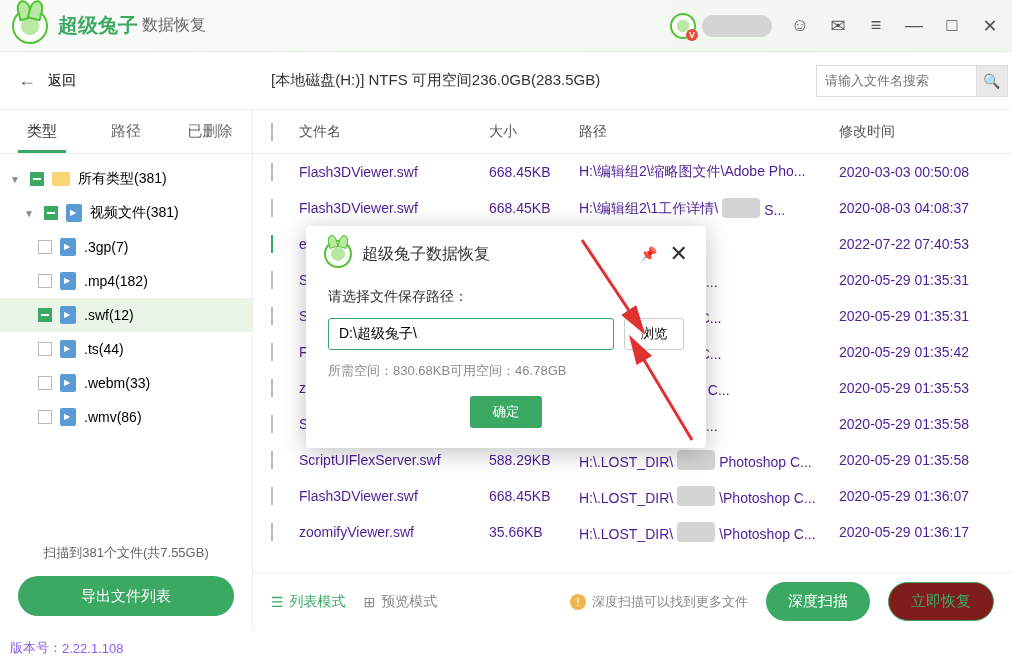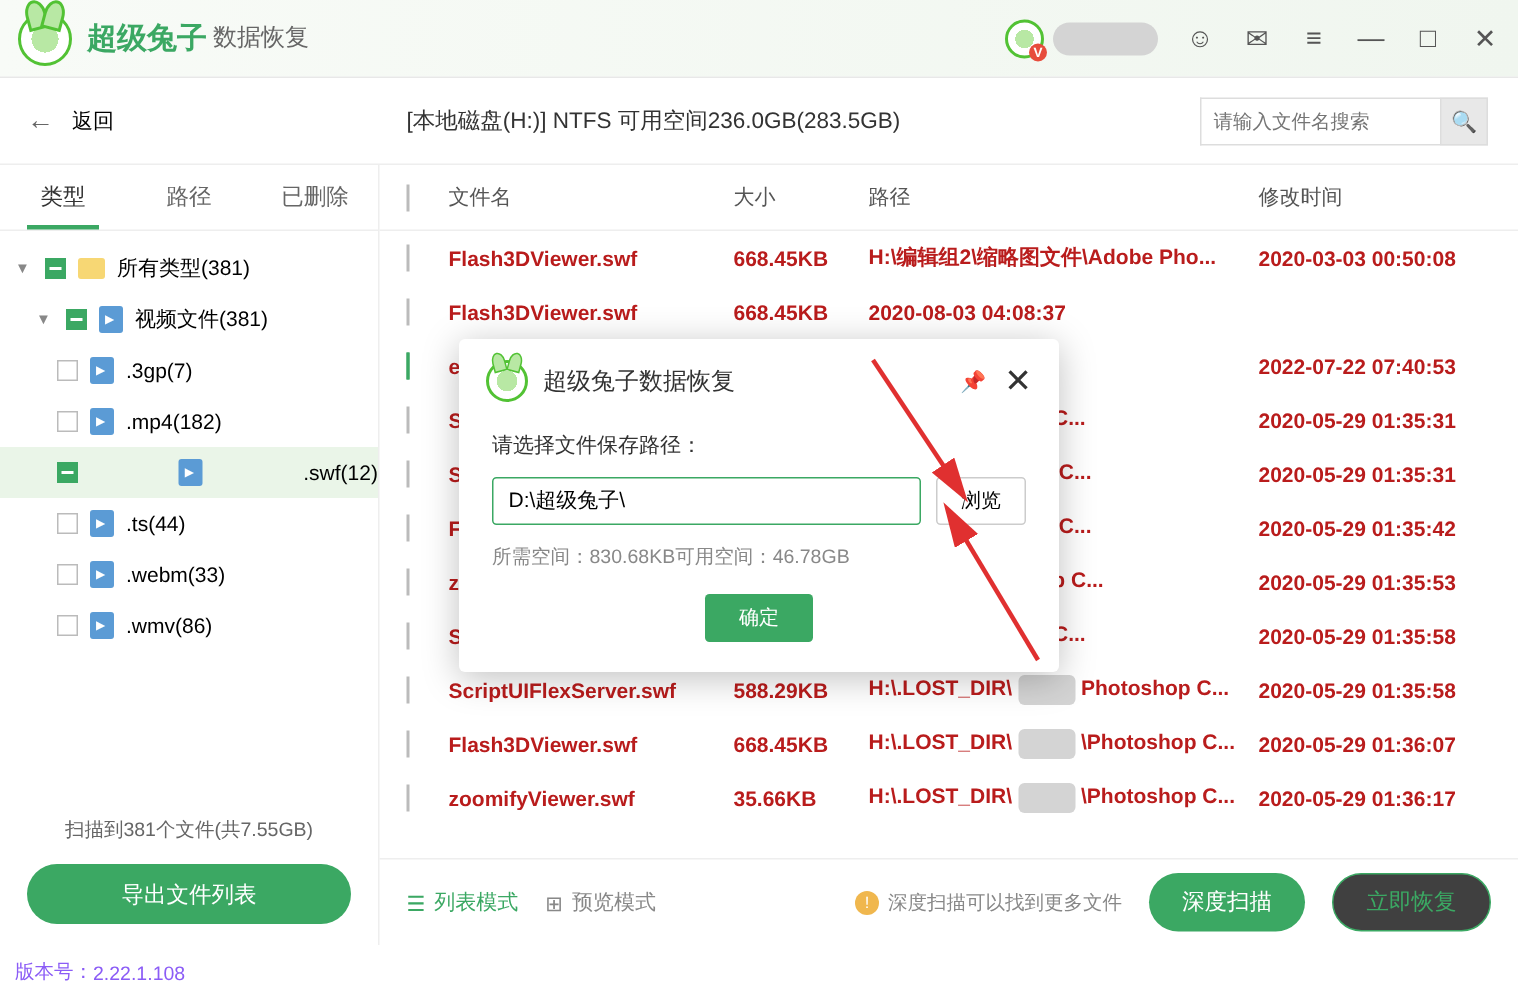--- a/index.html
+++ b/index.html
@@ -16,72 +16,72 @@
 .user-area { display: flex; align-items: center; gap: 6px; }
 .user-logo { width: 26px; height: 26px; background: radial-gradient(circle, #b8e8a4 40%, #fff 40%); border: 2px solid #52c234; border-radius: 50%; position: relative; }
 .user-logo::after { content: "V"; position: absolute; bottom: -4px; right: -4px; background: #e74c3c; color: #fff; font-size: 9px; width: 12px; height: 12px; border-radius: 50%; text-align: center; line-height: 12px; font-weight: bold; }
 .user-pill { width: 70px; height: 22px; background: #d4d4d4; border-radius: 11px; }
 .title-icon { width: 20px; height: 20px; display: flex; align-items: center; justify-content: center; color: #555; cursor: pointer; font-size: 18px; }
 
 .subheader { display: flex; align-items: center; height: 58px; border-bottom: 1px solid #eee; }
 .back-area { width: 253px; height: 100%; display: flex; align-items: center; padding-left: 18px; gap: 12px; }
 .back-arrow { font-size: 18px; color: #666; }
 .disk-info { flex: 1; padding-left: 18px; color: #333; font-size: 15px; }
-.search-box { display: flex; align-items: flex-end; margin-right: 20px; }
+.search-box { display: flex; align-items: flex-end; margin-right: 4px; }
 .search-input { width: 160px; height: 32px; border: 1px solid #ddd; border-right: none; padding: 0 8px; font-size: 13px; outline: none; }
 .search-btn { width: 32px; height: 32px; background: #e8e8e8; border: 1px solid #ddd; display: flex; align-items: center; justify-content: center; cursor: pointer; }
 
 .main-area { display: flex; height: 520px; }
 .sidebar { width: 253px; display: flex; flex-direction: column; border-right: 1px solid #eee; }
 .tabs { display: flex; height: 44px; border-bottom: 1px solid #eee; }
 .tab { flex: 1; display: flex; align-items: center; justify-content: center; color: #666; cursor: pointer; font-size: 15px; }
 .tab.active { color: #333; position: relative; font-weight: 500; }
 .tab.active::after { content: ""; position: absolute; bottom: 0; left: 18px; right: 18px; height: 3px; background: #3ba863; }
 
 .tree { flex: 1; padding-top: 8px; overflow-y: auto; }
 .tree-item { display: flex; align-items: center; height: 34px; padding-left: 10px; gap: 8px; cursor: pointer; }
 .tree-item.indent1 { padding-left: 24px; }
 .tree-item.indent2 { padding-left: 38px; }
-.tree-item.selected { background: #eaf5e8; justify-content: space-between; }
+.tree-item.selected { background: #eaf5e8; }
 .tree-caret { width: 12px; color: #888; font-size: 10px; }
 .tree-check { width: 14px; height: 14px; border: 1px solid #bbb; display: inline-block; }
 .tree-check.partial { background: #3ba863; border-color: #3ba863; position: relative; }
 .tree-check.partial::after { content: ""; position: absolute; top: 5px; left: 2px; right: 2px; height: 2px; background: #fff; }
 .folder-icon { width: 18px; height: 14px; background: #f7d774; border-radius: 2px; }
 .file-icon { width: 16px; height: 18px; background: #5b9bd5; border-radius: 2px; position: relative; }
 .file-icon::after { content: "▶"; position: absolute; color: #fff; font-size: 8px; top: 4px; left: 4px; }
 
 .sidebar-footer { padding: 14px 18px; }
 .scan-summary { color: #666; font-size: 13px; margin-bottom: 14px; text-align: center; }
 .export-btn { width: 100%; height: 40px; background: #3ba863; color: #fff; border: none; border-radius: 20px; font-size: 15px; cursor: pointer; }
 
 .content { flex: 1; display: flex; flex-direction: column; }
 .table-header { display: flex; height: 44px; align-items: center; border-bottom: 1px solid #eee; padding-left: 18px; color: #555; }
 .col-check { width: 28px; }
 .col-name { width: 190px; }
 .col-size { width: 90px; }
 .col-path { width: 260px; }
 .col-time { flex: 1; }
 .table-body { flex: 1; overflow-y: auto; }
-.row { display: flex; height: 36px; align-items: center; padding-left: 18px; color: #b91c1c; font-size: 14px; font-weight: bold; }
+.row { display: flex; height: 36px; align-items: center; padding-left: 18px; color: #4c1d95; font-size: 14px; }
 .row.checked .row-check { background: #3ba863; border-color: #3ba863; position: relative; }
 .row.checked .row-check::after { content: "✓"; color: #fff; font-size: 11px; position: absolute; top: -2px; left: 1px; }
 .row-check { width: 14px; height: 14px; border: 1px solid #bbb; }
 .ellipsis { white-space: nowrap; overflow: hidden; text-overflow: ellipsis; padding-right: 8px; }
-.path-cell { display: flex; align-items: flex-start; gap: 4px; }
+.path-cell { display: flex; align-items: flex-end; gap: 4px; }
 .path-mask { width: 38px; height: 20px; background: #d4d4d4; border-radius: 4px; display: inline-block; }
 .path-mask.w2 { width: 50px; }
 
 .bottom-bar { height: 58px; border-top: 1px solid #eee; display: flex; align-items: center; padding: 0 18px; gap: 18px; }
 .view-mode { display: flex; align-items: center; gap: 6px; color: #3ba863; cursor: pointer; font-size: 14px; }
 .view-mode.inactive { color: #888; }
 .hint { color: #888; font-size: 13px; display: flex; align-items: center; gap: 6px; margin-left: auto; }
 .hint-icon { width: 16px; height: 16px; border-radius: 50%; background: #f0b74e; color: #fff; display: flex; align-items: center; justify-content: center; font-size: 11px; }
 .deep-btn { background: #3ba863; color: #fff; border: none; border-radius: 20px; padding: 10px 22px; font-size: 15px; cursor: pointer; }
-.recover-btn { background: #404040; color: #3ba863; border: 1.5px solid #3ba863; border-radius: 20px; padding: 9px 22px; font-size: 15px; cursor: pointer; }
+.recover-btn { background: #7f1d1d; color: #3ba863; border: 1.5px solid #3ba863; border-radius: 20px; padding: 9px 22px; font-size: 15px; cursor: pointer; }
 
 .statusbar { position: absolute; bottom: 0; left: 0; height: 36px; display: flex; align-items: center; padding-left: 10px; color: #8b5cf6; font-size: 13px; }
 
 .modal-overlay { position: absolute; inset: 0; display: flex; align-items: flex-start; justify-content: center; pointer-events: none; }
 .modal { margin-top: 226px; width: 400px; background: #fff; border-radius: 4px; box-shadow: 0 4px 24px rgba(0,0,0,0.25); pointer-events: auto; }
 .modal-header { display: flex; align-items: center; padding: 14px 18px 12px 18px; }
 .modal-logo { width: 28px; height: 28px; background: radial-gradient(circle, #b8e8a4 40%, #fff 40%); border: 2px solid #52c234; border-radius: 50%; margin-right: 10px; position: relative; }
 .modal-logo::before, .modal-logo::after { content: ""; position: absolute; width: 7px; height: 11px; background: #b8e8a4; border: 1.5px solid #52c234; border-radius: 50% 50% 0 0; top: -7px; }
 .modal-logo::before { left: 2px; transform: rotate(-15deg); }
 .modal-logo::after { right: 2px; transform: rotate(15deg); }
@@ -207,20 +207,25 @@
           <div class="col-path ellipsis path-cell">
             <span>H:\编辑组2\缩略图文件\Adobe Pho...</span>
             <span></span>
           </div>
           <div class="col-time">2020-03-03 00:50:08</div>
         </div>
         <div class="row">
           <div class="col-check"><span class="row-check"></span></div>
           <div class="col-name ellipsis">Flash3DViewer.swf</div>
           <div class="col-size">668.45KB</div>
+          <div class="col-path ellipsis path-cell">
+            <span>H:\编辑组2\1工作详情\</span>
+            <span class="path-mask"></span>
+            <span>S...</span>
+          </div>
           <div class="col-time">2020-08-03 04:08:37</div>
         </div>
         <div class="row checked">
           <div class="col-check"><span class="row-check"></span></div>
           <div class="col-name ellipsis">e</div>
           <div class="col-size"></div>
           <div class="col-path ellipsis path-cell">
             <span></span>
             <span></span>
           </div>

